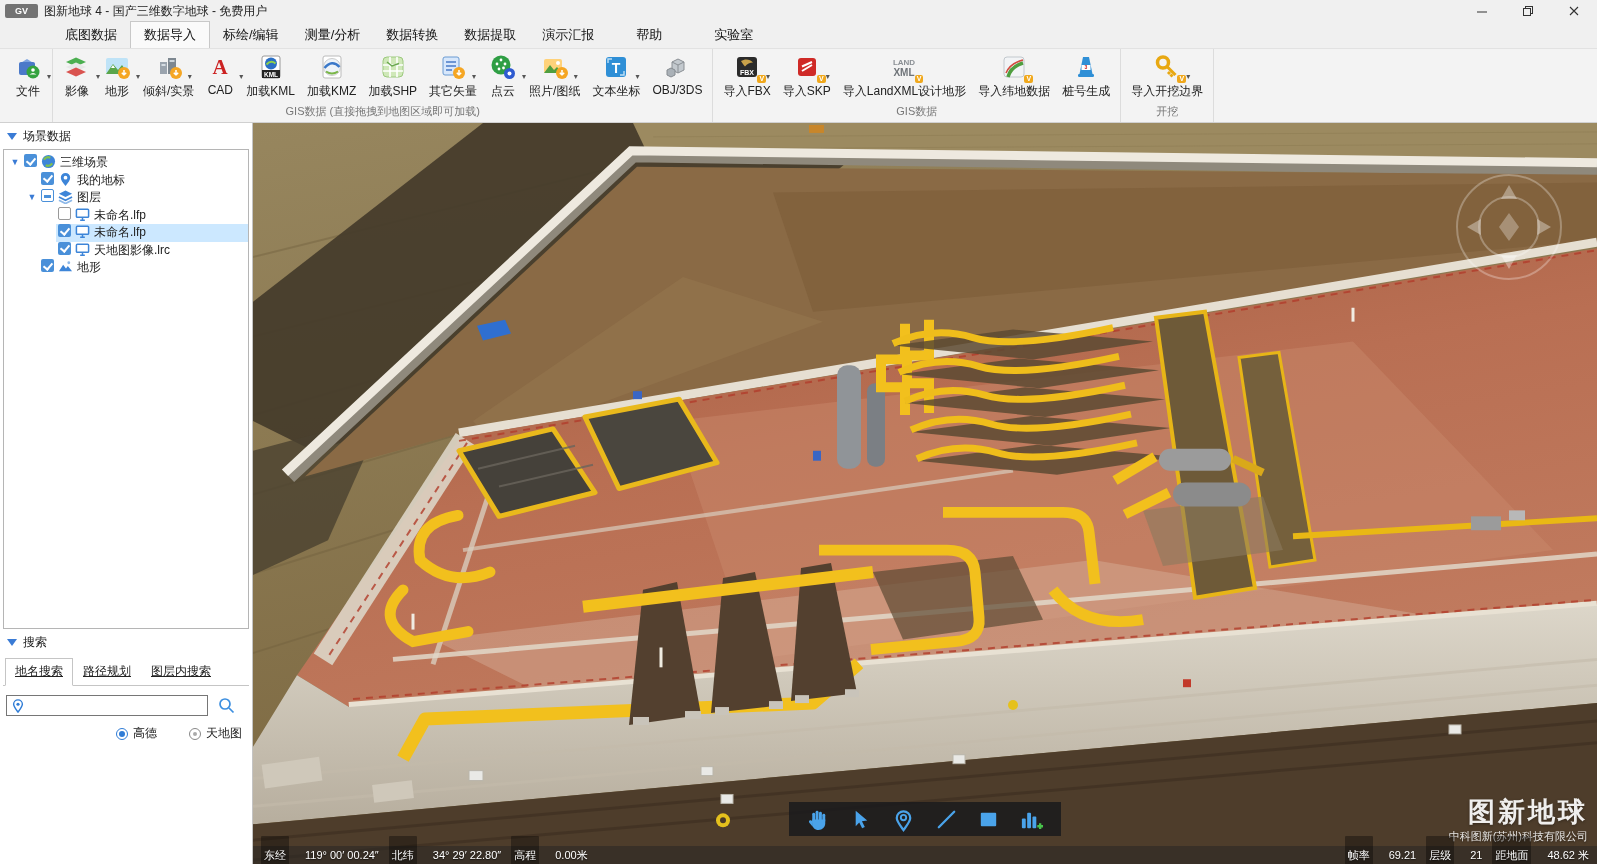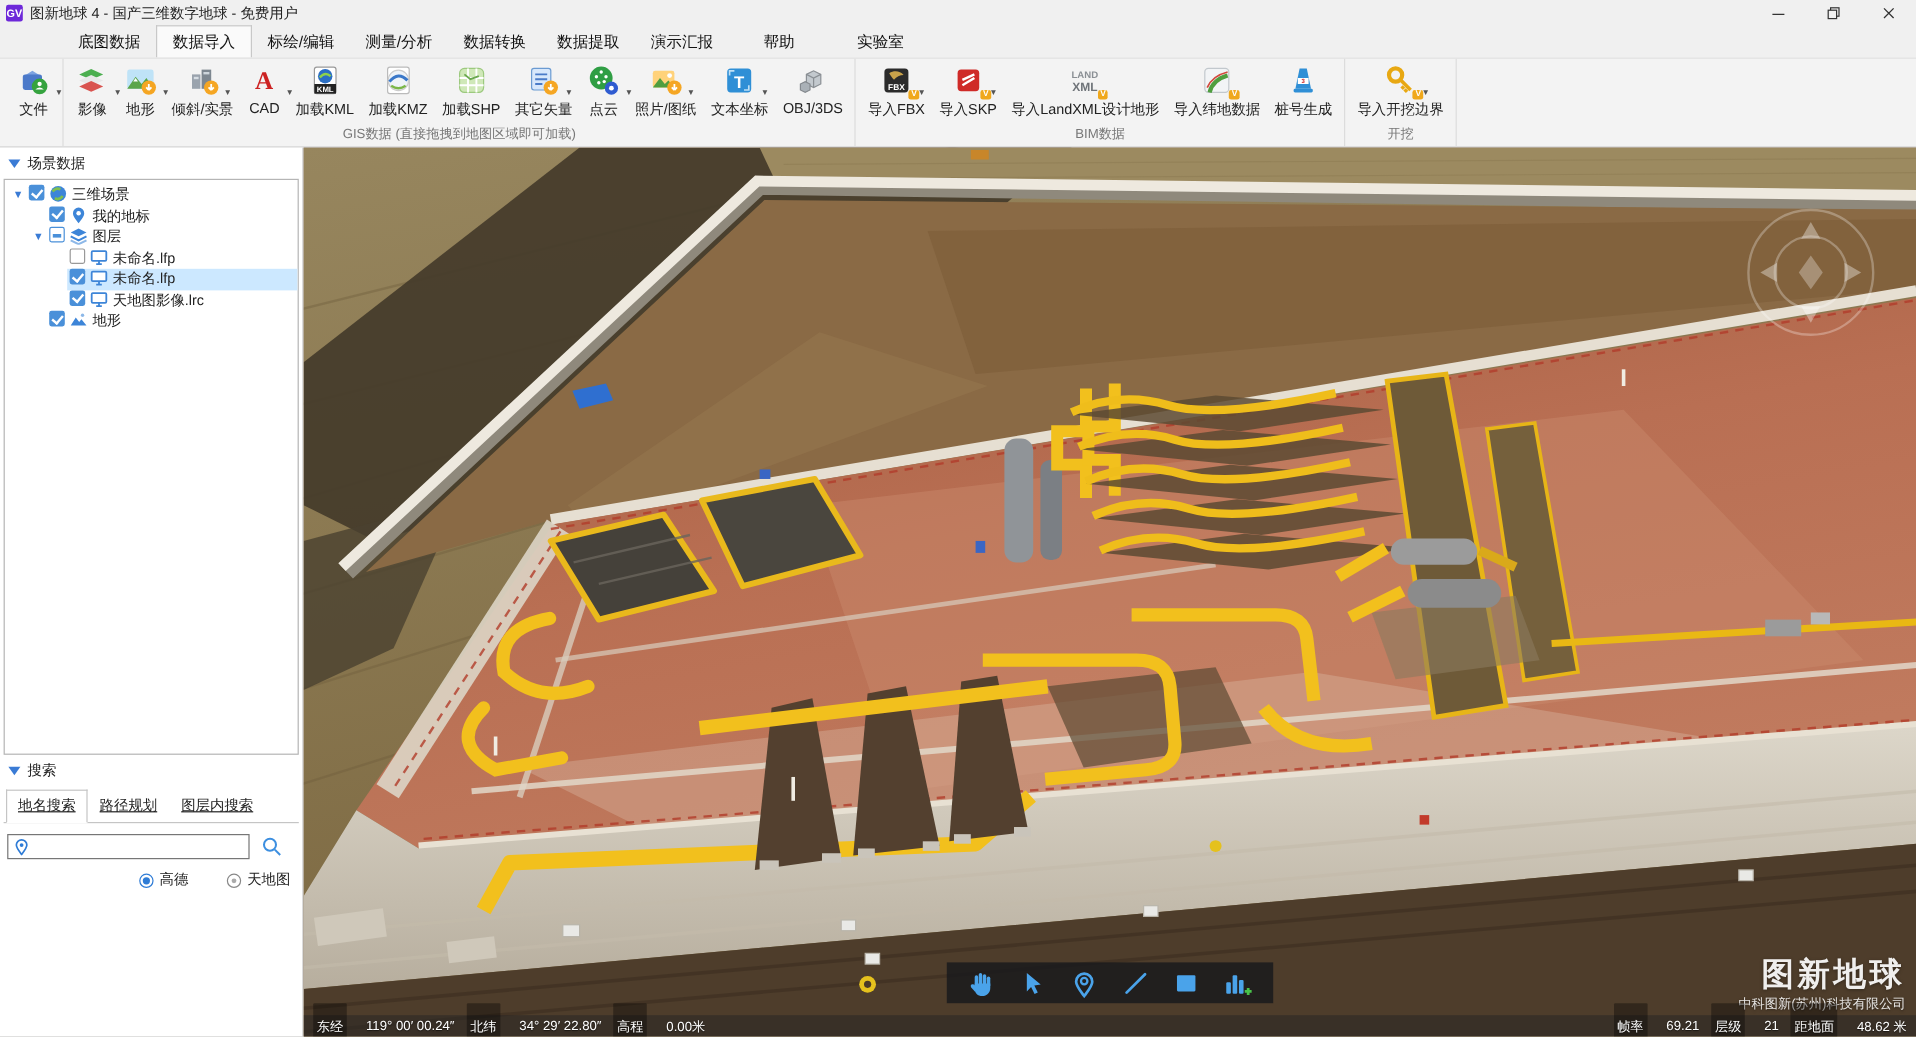--- a/index.html
+++ b/index.html
@@ -2,21 +2,21 @@
 <html><head>
 <meta charset="utf-8">
 <style>
 html,body{margin:0;padding:0;background:#888;}
 *{box-sizing:border-box;}
 body{font-family:"Liberation Sans","DejaVu Sans",sans-serif;font-size:12px;color:#222;-webkit-user-select:none;user-select:none;}
 .app{width:1597px;height:864px;display:flex;flex-direction:column;background:#f0f0f0;overflow:hidden;position:relative;}
 
 
 .titlebar{height:22px;display:flex;align-items:center;background:#f0f0f0;padding-left:5px;flex:0 0 auto;}
-.appicon{width:14px;height:14px;background:#6d28d9;border-radius:2px;margin-right:6px;display:flex;align-items:center;justify-content:center;color:#fff;font-size:9px;font-weight:bold;flex:0 0 auto;}
+.appicon{width:33px;height:14px;background:#737373;border-radius:2px;margin-right:6px;display:flex;align-items:center;justify-content:center;color:#fff;font-size:9px;font-weight:bold;flex:0 0 auto;}
 .title{font-size:12px;white-space:nowrap;}
 .wincontrols{margin-left:auto;display:flex;height:100%;}
 .winbtn{width:46px;display:flex;align-items:center;justify-content:center;height:100%;cursor:default;}
 .winbtn svg{display:block;}
 
 
 .tabrow{height:26px;display:flex;align-items:flex-end;padding-left:52px;background:#f0f0f0;flex:0 0 auto;}
 .tab{padding:4px 13px;font-size:13px;color:#111;white-space:nowrap;}
 .tab.active{background:#fafafa;border:1px solid #c8c8c8;border-bottom:none;}
 .tab:nth-child(8){margin-left:16px;}
@@ -341,21 +341,21 @@
               <svg width="28" height="28" viewBox="0 0 28 28">
                 <path d="M11 4h6l3.5 17H7.5z" fill="#2f8fd6"></path>
                 <rect x="9.5" y="12" width="9" height="5" fill="#fff"></rect>
                 <text x="14" y="16.3" font-size="5" fill="#cc2222" text-anchor="middle" font-weight="bold">3</text>
                 <rect x="6" y="21" width="16" height="3" rx="1.2" fill="#2f8fd6"></rect>
               </svg>
             </span>
             <span class="rlab">桩号生成</span>
           </div>
         </div>
-        <div class="rgl">BIM数据</div>
+        <div class="rgl">GIS数据</div>
       </div>
       <div class="rgroup">
         <div class="rbtns">
           <div class="rbtn">
             <span class="ricon">
               <svg width="28" height="28" viewBox="0 0 28 28">
                 <circle cx="10" cy="9.5" r="5.5" fill="none" stroke="#e8a812" stroke-width="3.5"></circle>
                 <path d="M14 13.5l8.5 8.5m-3-0.5l-2 2m-0.5-4.5l-2 2" stroke="#e8a812" stroke-width="3" fill="none"></path>
               </svg>
               <span class="vbadge">V</span>

